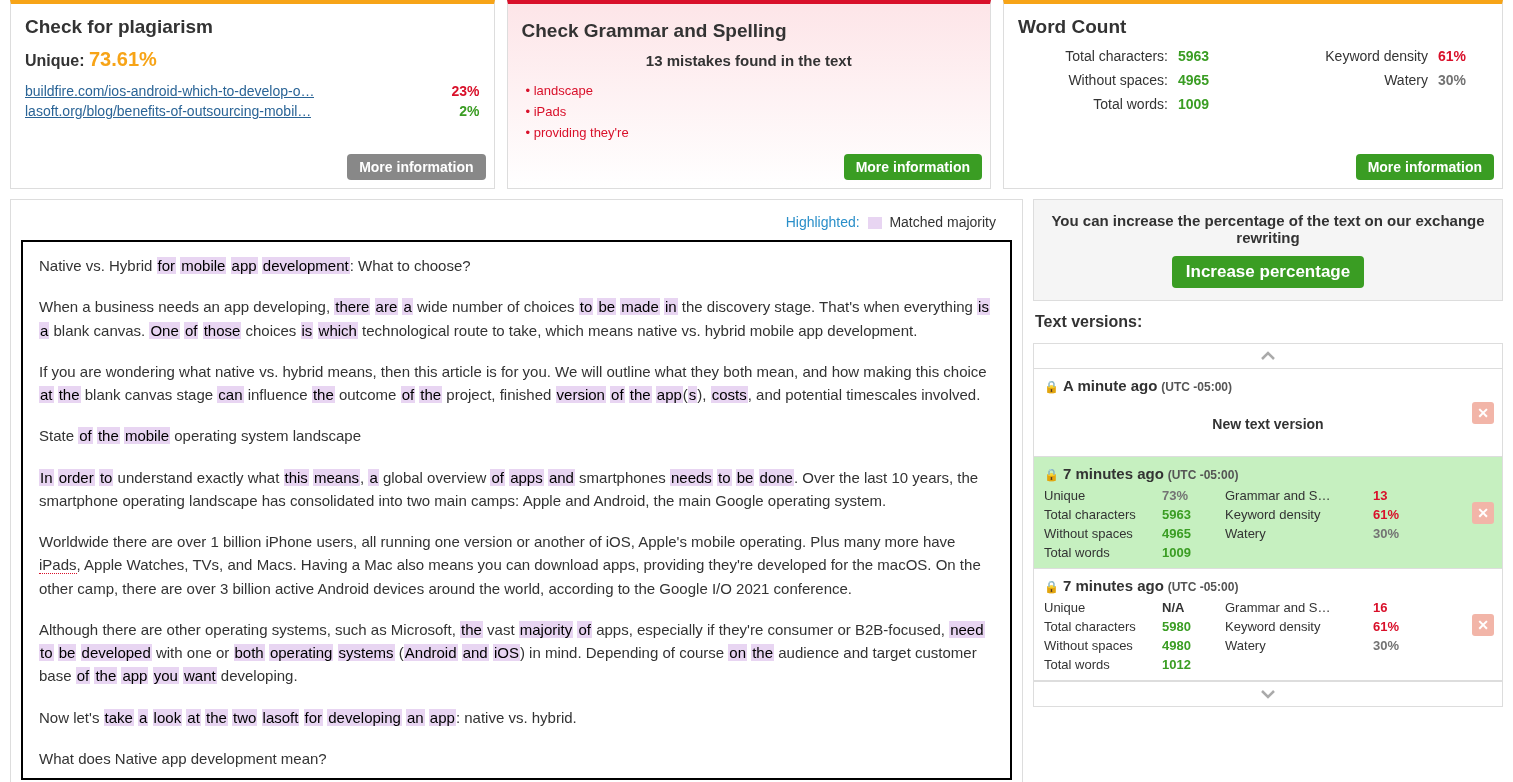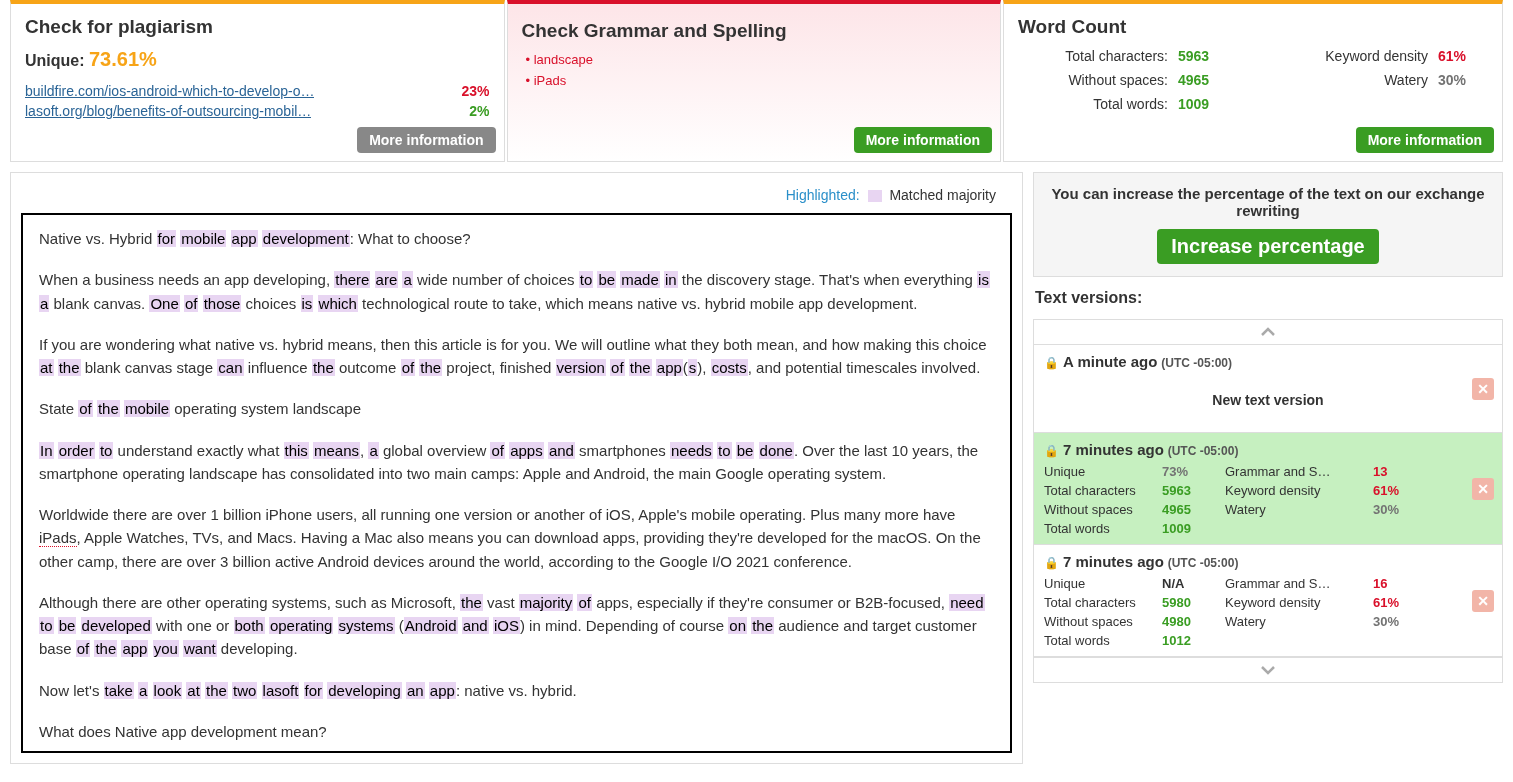--- a/index.html
+++ b/index.html
@@ -1,17 +1,17 @@
 <!DOCTYPE html>
 <html><head>
 <meta charset="utf-8">
 <style>
   * { box-sizing: border-box; margin: 0; padding: 0; }
   body { font-family: Arial, Helvetica, sans-serif; font-size: 14px; background: #fff; color: #333; width: 1513px; }
-  .top-row { display: flex; gap: 2px; padding: 0 10px; align-items: stretch; }
+  .top-row { display: flex; gap: 12px; padding: 0 10px; align-items: stretch; }
   .card { flex: 1; border: 1px solid #ddd; position: relative; padding: 12px 14px 42px 14px; background: #fff; }
   .card.orange-top { border-top: 4px solid #f7a417; }
   .card.red-top { border-top: 4px solid #d9102a; background: linear-gradient(#fde5e8,#fff); padding-top: 16px; }
   .card h2 { font-size: 19px; font-weight: bold; color: #333; margin-bottom: 10px; }
   .unique-line { font-size: 16px; font-weight: bold; margin-bottom: 12px; }
   .unique-val { color: #f7a417; font-size: 20px; }
   .plag-links { display: flex; flex-direction: column; gap: 4px; }
   .plag-row { display: flex; justify-content: space-between; font-size: 14px; }
   .plag-row a { color: #2a6496; text-decoration: underline; max-width: 330px; overflow: hidden; text-overflow: ellipsis; white-space: nowrap; }
   .pct.red { color: #d9102a; font-weight: bold; }
@@ -35,21 +35,21 @@
   .legend { text-align: right; font-size: 14px; padding: 4px 16px 10px 0; }
   .legend-label { color: #2a8fc9; }
   .swatch { display: inline-block; width: 14px; height: 12px; background: #e8d5f2; vertical-align: middle; margin: 0 4px; }
   .editor { border: 2px solid #000; height: 540px; overflow-y: scroll; padding: 12px 16px; font-size: 15px; line-height: 1.55; }
   .editor p { margin-bottom: 18px; }
   mark { background: #e8d5f2; padding: 0 1px; }
   .err { border-bottom: 1px dotted #d9102a; }
   .side-col { width: 470px; display: flex; flex-direction: column; gap: 8px; }
   .promo { border: 1px solid #ddd; background: #f5f5f5; padding: 12px; text-align: center; }
   .promo-text { font-weight: bold; font-size: 15px; margin-bottom: 10px; }
-  .promo button { background: #3a9d23; color: #fff; border: none; border-radius: 4px; padding: 6px 14px; font-size: 20px; font-weight: bold; cursor: pointer; }
+  .promo button { background: #3a9d23; color: #fff; border: none; border-radius: 4px; padding: 6px 14px; font-size: 17px; font-weight: bold; cursor: pointer; }
   .versions-title { font-weight: bold; font-size: 16px; padding: 4px 0 4px 2px; }
   .versions { border: 1px solid #ddd; }
   .chevron-row { text-align: center; padding: 4px; cursor: pointer; color: #999; border-bottom: 1px solid #ddd; }
   .chevron-row.bottom { border-bottom: none; border-top: 1px solid #ddd; }
   .ver { border-bottom: 1px solid #ddd; padding: 8px 10px; position: relative; }
   .ver.active { background: #c6f0c0; }
   .ver-head { font-size: 14px; margin-bottom: 6px; font-weight: bold; }
   .ver-head b { font-size: 15px; }
   .lock { font-size: 12px; margin-right: 4px; }
   .tz { font-size: 12px; color: #555; }
@@ -76,23 +76,25 @@
         <div class="plag-row">
           <a href="#">lasoft.org/blog/benefits-of-outsourcing-mobil…</a>
           <span class="pct green">2%</span>
         </div>
       </div>
     <button class="more-btn gray">More information</button>
   </div>
 
   <div class="card red-top">
     <h2>Check Grammar and Spelling</h2>
+    <div class="grammar-sub">13 mistakes found in the text</div>
     <ul class="mistake-list" id="mistake-list">
         <li>• landscape</li>
         <li>• iPads</li>
+        <li>• providing they're</li>
       </ul>
     <button class="more-btn green">More information</button>
   </div>
 
   <div class="card orange-top">
     <h2>Word Count</h2>
     <div class="wc-grid">
       <div class="wc-col" id="wc-left">
           <div class="wc-row">
             <span class="wc-label">Total characters:</span>

